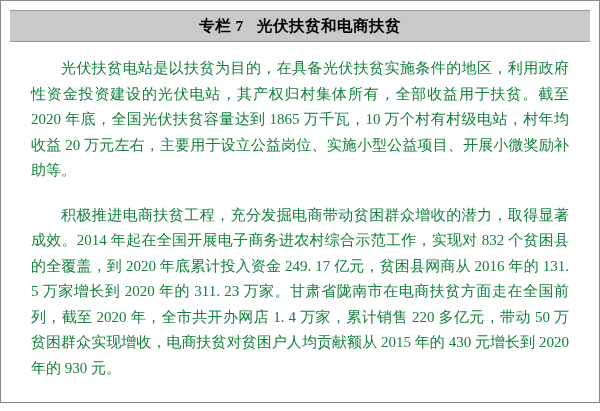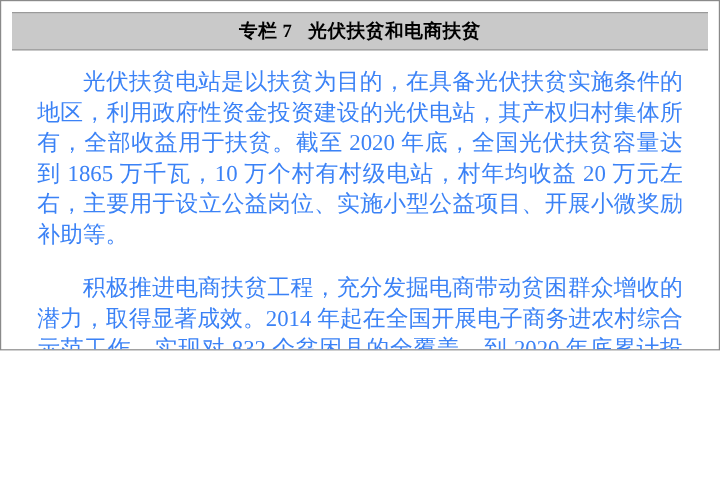--- a/index.html
+++ b/index.html
@@ -8,21 +8,21 @@
   }
   body {
     width: 600px;
     height: 411px;
     background: #ffffff;
     font-family: "Liberation Serif", "DejaVu Serif", serif;
   }
   .page {
     position: relative;
     width: 600px;
-    height: 292px;
+    height: 403px;
     box-sizing: border-box;
     background: #ffffff;
     border: 1px solid #8a8a8a;
     overflow: hidden;
   }
   .title-bar {
     margin: 9px 9px 0 9px;
     height: 30px;
     background: #c9c9c9;
     border-top: 1px solid #9a9a9a;
@@ -37,23 +37,23 @@
     color: #000000;
     letter-spacing: 0.5px;
     font-family: "Liberation Serif", "DejaVu Serif", serif;
     white-space: pre;
   }
   .body-area {
     padding: 14px 30px 0 30px;
   }
   p.para {
     margin: 0 0 2px 0;
-    font-size: 19px;
+    font-size: 15px;
     line-height: 25.5px;
-    color: #3b82f6;
+    color: #15803d;
     text-align: justify;
     text-justify: inter-ideograph;
     text-indent: 2em;
     font-family: "Liberation Serif", "DejaVu Serif", serif;
   }
   p.para + p.para {
     margin-top: 19px;
   }
 </style>
 </head>

